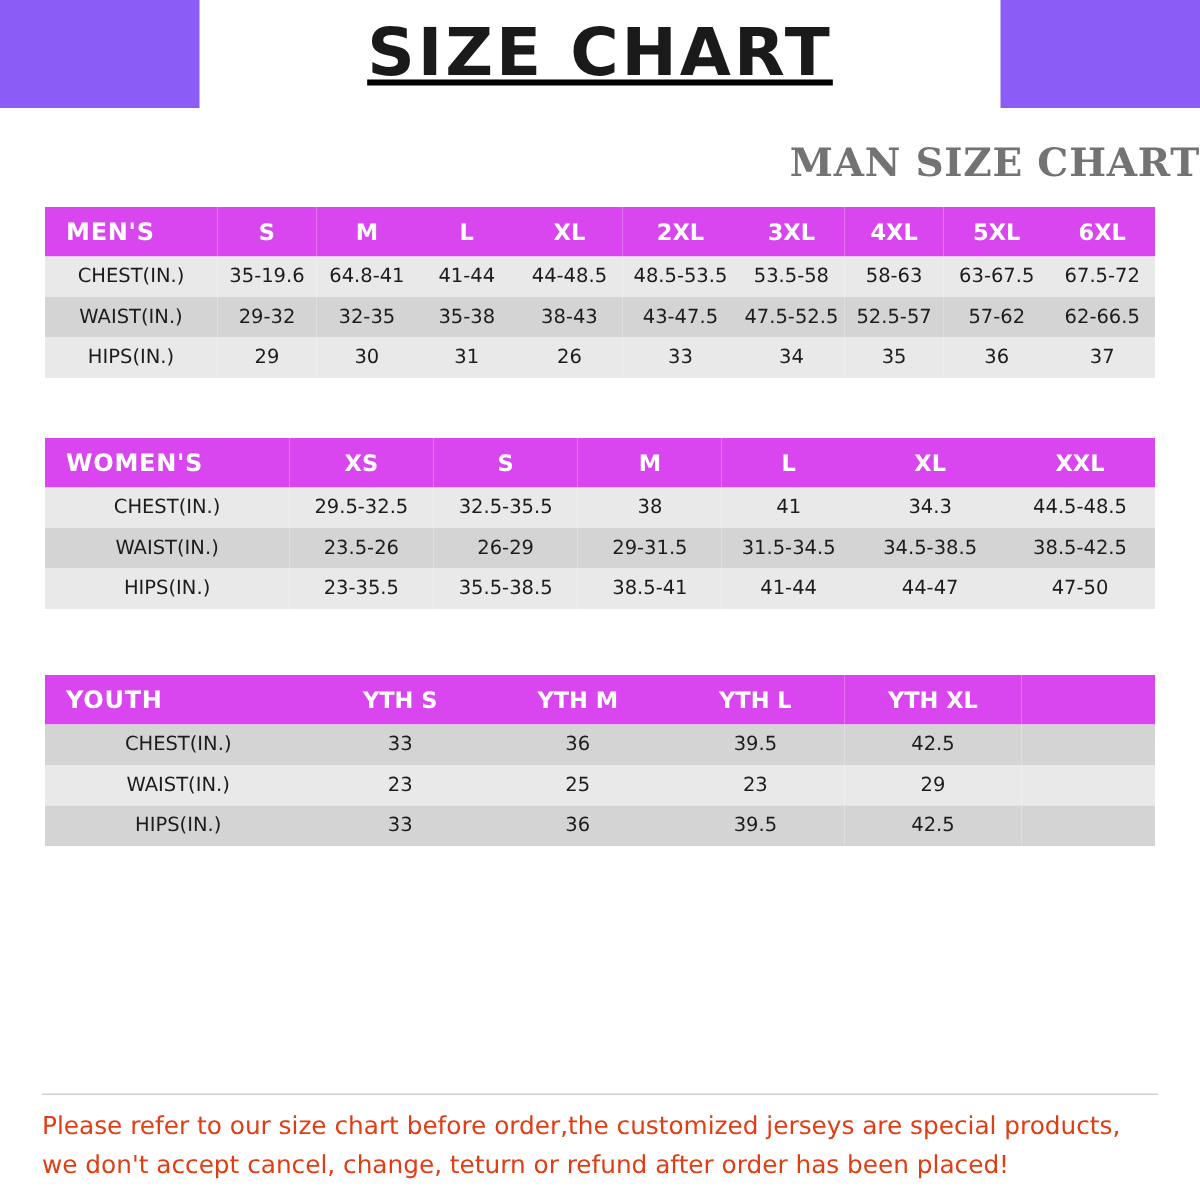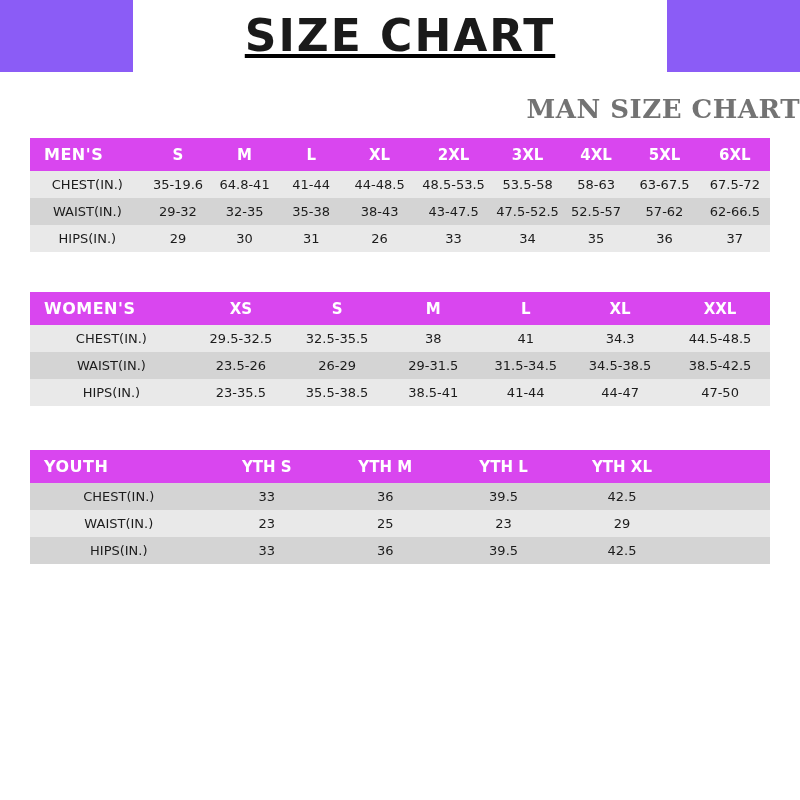--- a/index.html
+++ b/index.html
@@ -304,14 +304,19 @@
           <td>33</td>
           <td>36</td>
           <td>39.5</td>
           <td>42.5</td>
           <td></td>
         </tr>
       </tbody>
     </table>
   </div>
 
+  <div class="footer-wrap">
+    <div class="footer-rule"></div>
+    <div class="footer-note">Please refer to our size chart before order,the customized jerseys are special products,</div>
+    <div class="footer-note">we don't accept cancel, change, teturn or refund after order has been placed!</div>
+  </div>
 
 </div>
 
 </body></html>

